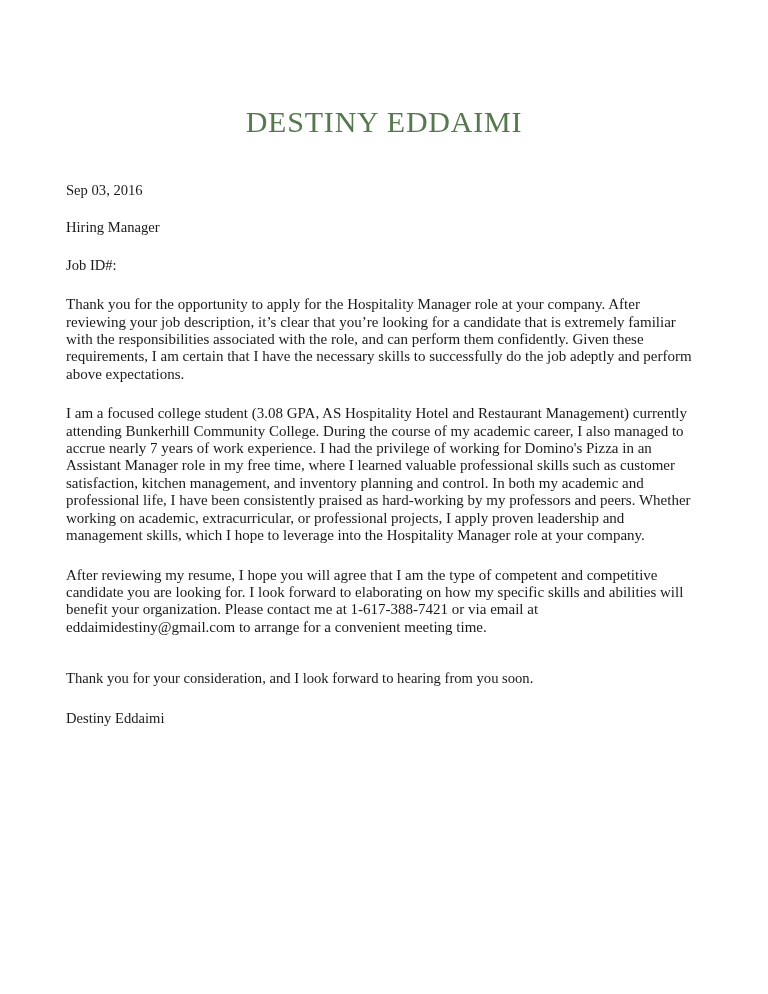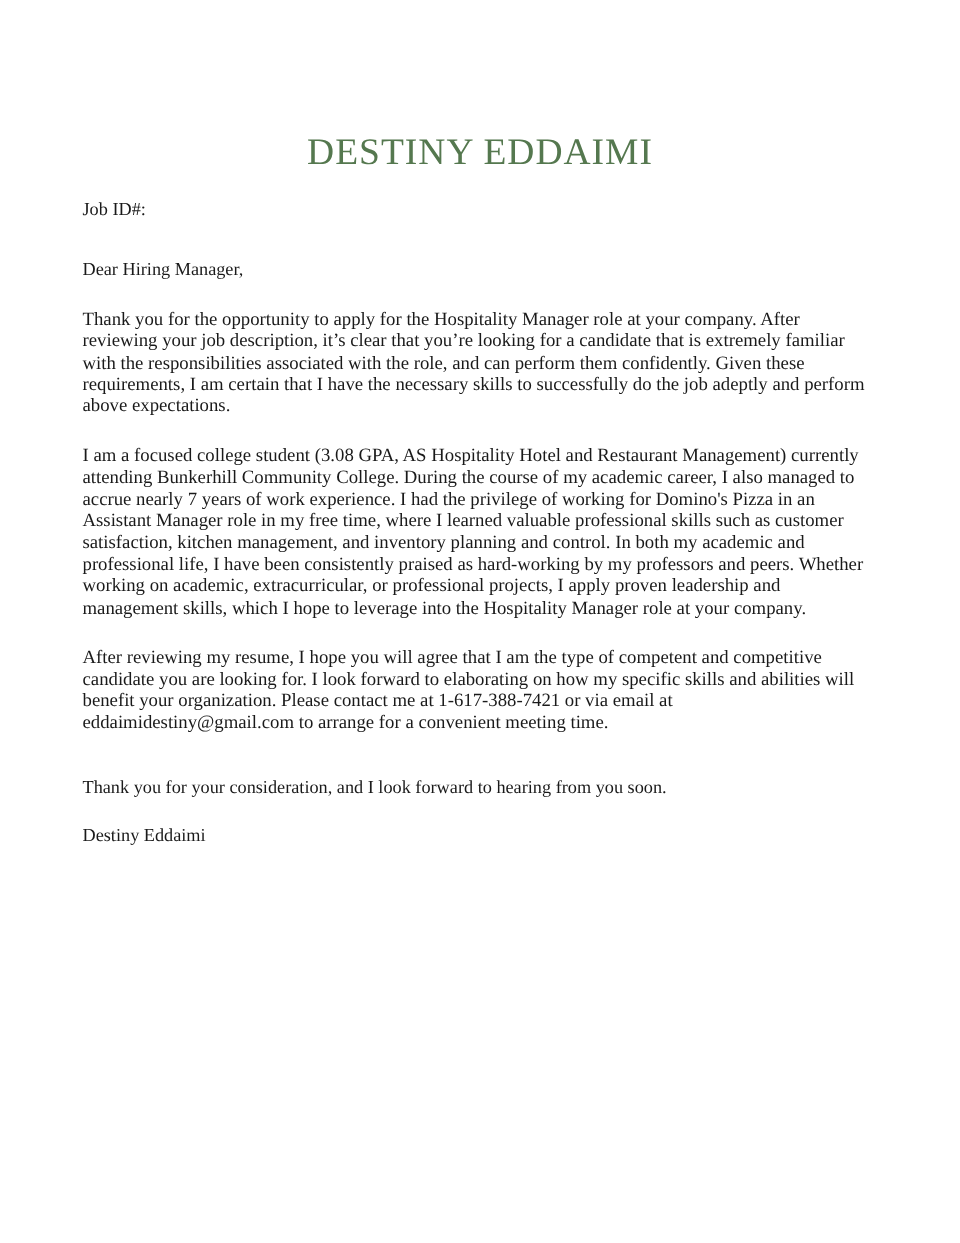--- a/index.html
+++ b/index.html
@@ -107,31 +107,32 @@
 </head>
 <body>
 
 <div class="page">
   <div class="letter-body">
 
     <div class="letterhead">
       <h1 class="applicant-name" style="color: rgb(85, 120, 79);">DESTINY EDDAIMI</h1>
     </div>
 
+    <div class="block date-block">
+      <span>Sep 03, 2016</span>
+    </div>
 
     <div class="block recipient-block">
+      <span class="line">Hiring Manager</span>
     </div>
 
     <div class="block jobid-block">
       <span>Job ID#:</span>
     </div>
 
-    <div class="block salutation-block">
-      <span>Dear Hiring Manager,</span>
-    </div>
 
     <div class="para-group">
       <p class="paragraph">Thank you for the opportunity to apply for the Hospitality Manager role at your company. After reviewing your job description, it’s clear that you’re looking for a candidate that is extremely familiar with the responsibilities associated with the role, and can perform them confidently. Given these requirements, I am certain that I have the necessary skills to successfully do the job adeptly and perform above expectations.</p>
     </div>
     <div class="para-group">
       <p class="paragraph">I am a focused college student (3.08 GPA, AS Hospitality Hotel and Restaurant Management) currently attending Bunkerhill Community College. During the course of my academic career, I also managed to accrue nearly 7 years of work experience. I had the privilege of working for Domino's Pizza in an Assistant Manager role in my free time, where I learned valuable professional skills such as customer satisfaction, kitchen management, and inventory planning and control. In both my academic and professional life, I have been consistently praised as hard-working by my professors and peers. Whether working on academic, extracurricular, or professional projects, I apply proven leadership and management skills, which I hope to leverage into the Hospitality Manager role at your company.</p>
     </div>
     <div class="para-group">
       <p class="paragraph">After reviewing my resume, I hope you will agree that I am the type of competent and competitive candidate you are looking for. I look forward to elaborating on how my specific skills and abilities will benefit your organization. Please contact me at 1-617-388-7421 or via email at eddaimidestiny@gmail.com to arrange for a convenient meeting time.</p>
     </div>

